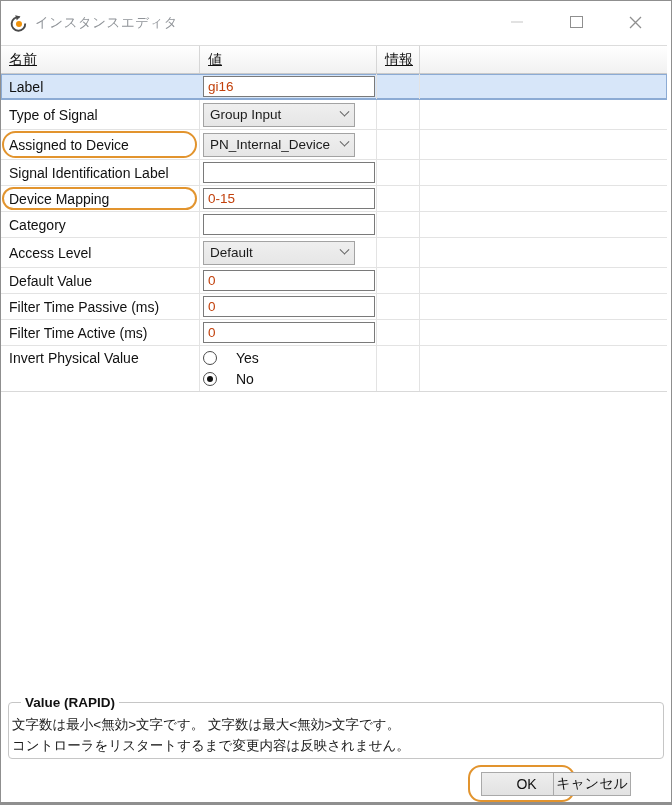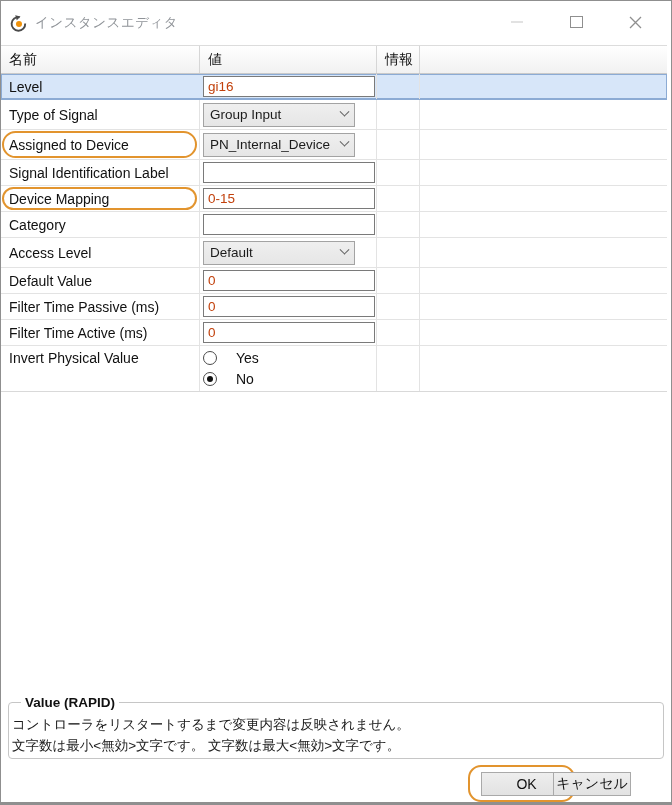--- a/index.html
+++ b/index.html
@@ -49,20 +49,21 @@
     display: flex; height: 29px;
     border-top: 1px solid #dcdcdc;
     border-bottom: 1px solid #c9c9c9;
     background: linear-gradient(#ffffff, #f1f1f1);
   }
   .header-cell {
     font-size: 14px; color: #111;
     display: flex; align-items: center;
     padding-left: 8px;
     border-right: 1px solid #d6d6d6;
+    text-decoration: underline;
   }
   .hc-name  { width: 199px; }
   .hc-value { width: 177px; }
   .hc-info  { width: 43px; }
   .hc-fill  { flex: 1; border-right: none; }
 
   .row {
     display: flex;
     border-bottom: 1px solid #e3e3e3;
     background: #fff;
@@ -195,21 +196,21 @@
   <div class="table">
     <div class="header-row">
       <div class="header-cell hc-name">名前</div>
       <div class="header-cell hc-value">値</div>
       <div class="header-cell hc-info">情報</div>
       <div class="header-cell hc-fill"></div>
     </div>
     <div id="rows">
         <div class="row kind-input selected">
           <div class="cell name-cell">
-            <span>Level</span>
+            <span>Label</span>
           </div>
           <div class="cell value-cell">
             <input class="cell-input" type="text" value="gi16" style="">
           </div>
           <div class="cell info-cell"></div>
           <div class="cell fill-cell"></div>
         </div>
         <div class="row kind-dropdown">
           <div class="cell name-cell">
             <span>Type of Signal</span>
@@ -324,22 +325,22 @@
             </div>
           </div>
           <div class="cell info-cell"></div>
           <div class="cell fill-cell"></div>
         </div>
       </div>
   </div>
 
   <fieldset class="info-panel">
     <legend>Value (RAPID)</legend>
+    <div class="info-line">文字数は最小&lt;無効&gt;文字です。 文字数は最大&lt;無効&gt;文字です。</div>
     <div class="info-line">コントローラをリスタートするまで変更内容は反映されません。</div>
-    <div class="info-line">文字数は最小&lt;無効&gt;文字です。 文字数は最大&lt;無効&gt;文字です。</div>
   </fieldset>
 
   <div class="ok-ring">
     <button class="btn ok-btn">OK</button>
   </div>
   <button class="btn cancel-btn">キャンセル</button>
 
 </div>
 
 </body></html>

